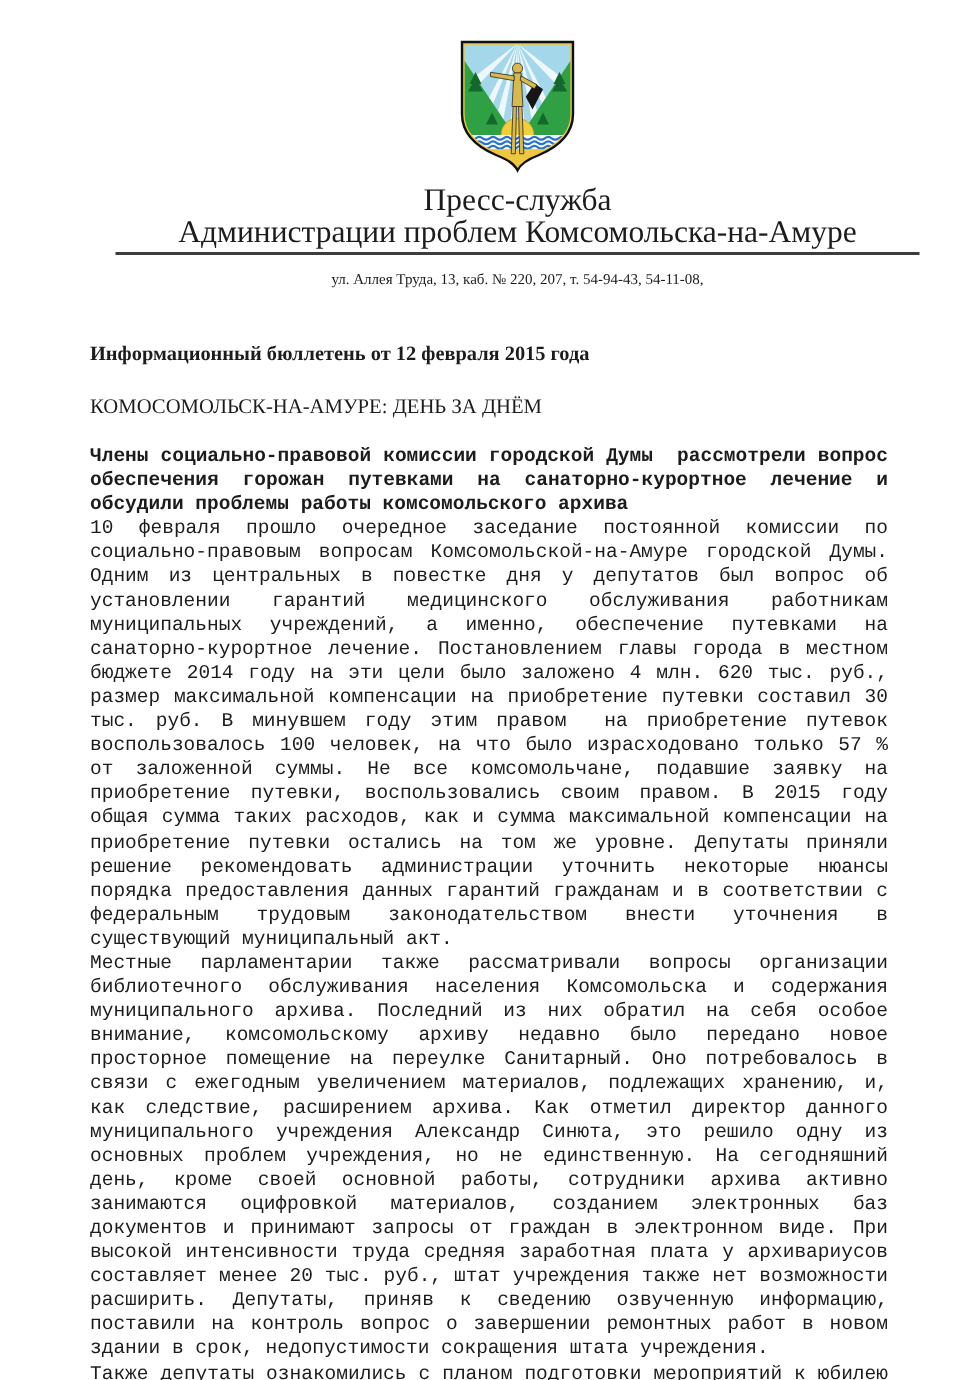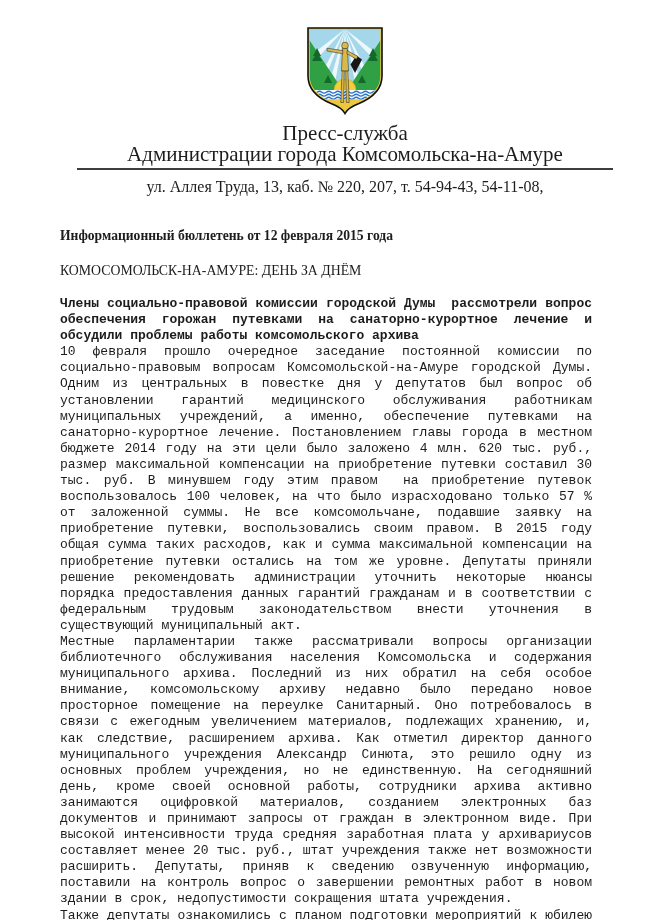--- a/index.html
+++ b/index.html
@@ -9,21 +9,21 @@
     color: #1c1c1c;
     font-family: "Liberation Serif", "DejaVu Serif", serif;
     overflow: hidden;
   }
   .doc { width: 650px; height: 920px; position: relative; }
 
   .header-block { margin: 26px 37px 0 77px; text-align: center; }
   .emblem-wrap { display: flex; justify-content: center; }
   .org-block { margin-top: 7px; font-size: 21px; line-height: 21px; }
   .rule { border: 0; border-top: 2px solid #3d3d3d; margin: 3px 0 0 0; }
-  .address-block { margin-top: 9px; font-size: 16px; line-height: 16px; }
+  .address-block { margin-top: 9px; font-size: 10px; line-height: 16px; }
   a.email-link { color: #2323cc; text-decoration: underline; cursor: pointer; }
 
   .content { margin: 0 58px 0 60px; }
   .bulletin-title { font-weight: bold; font-size: 13.6px; margin-top: 33px; }
   .dateline { font-size: 13.8px; text-align: left; margin-top: 19px; }
   .article { margin-top: 17px; font-size: 13px; line-height: 16.1px; text-align: justify; font-family: Liberation Mono, monospace; }
   .article p { margin: 0; white-space: pre-wrap; }
   .article .headline { font-weight: bold; }
 </style>
 </head>
@@ -94,21 +94,21 @@
 
           <path d="M41,2 L78,2 L78,50 C78,63 68,72 55,77.5 C47,80.5 43,83.5 41,87.5 C39,83.5 35,80.5 27,77.5 C14,72 4,63 4,50 L4,2 Z" fill="none" stroke="#ecc73f" stroke-width="3.5"></path>
         </g>
 
         <path d="M41,2 L78,2 L78,50 C78,63 68,72 55,77.5 C47,80.5 43,83.5 41,87.5 C39,83.5 35,80.5 27,77.5 C14,72 4,63 4,50 L4,2 Z" fill="none" stroke="#101010" stroke-width="1.6"></path>
       </svg>
     </div>
 
     <div class="org-block">
       <div>Пресс-служба</div>
-      <div>Администрации города Комсомольска-на-Амуре</div>
+      <div>Администрации проблем Комсомольска-на-Амуре</div>
     </div>
 
     <hr class="rule">
 
     <div class="address-block">
       <div>ул. Аллея Труда, 13, каб. № 220, 207, т. 54-94-43, 54-11-08,</div>
     </div>
   </div>
 
   <div class="content">

